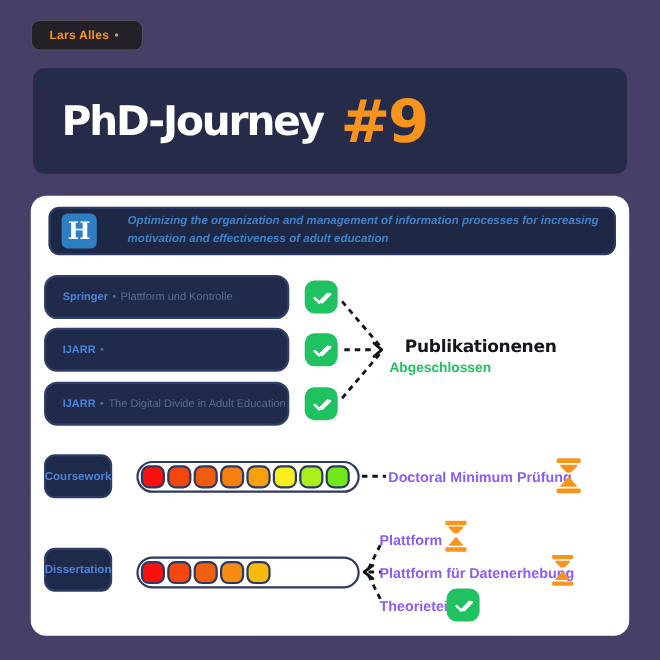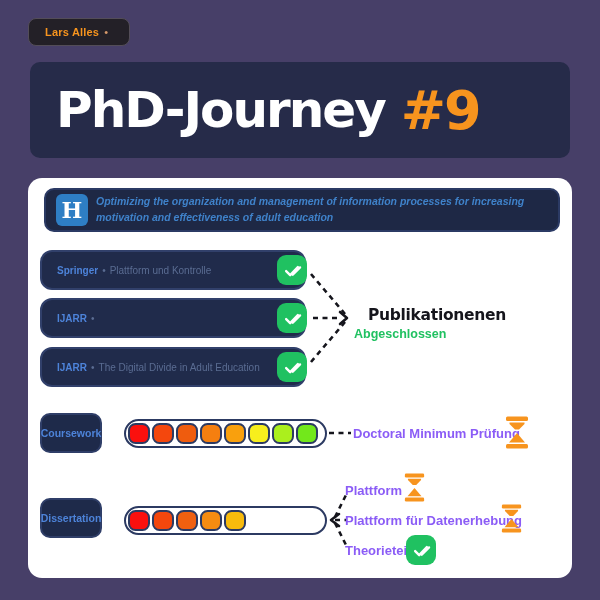--- a/index.html
+++ b/index.html
@@ -10,41 +10,41 @@
   .author-badge { position:absolute; left:28px; top:18px; height:28px; display:flex; align-items:center;
     padding:0 16px; background:#232027; border:1px solid #534d58; border-radius:8px;
     font-size:11px; letter-spacing:.2px; white-space:nowrap; }
   .author-badge .name { color:#f7941e; font-weight:bold; }
   .author-badge .sep  { color:#d79a6b; margin:0 5px; }
   .author-badge .tag  { color:#d79a6b; }
 
   
   .banner { position:absolute; left:30px; top:62px; width:540px; height:96px; background:#262b49;
     border-radius:10px; display:flex; align-items:center; padding-left:26px; }
-  .banner .t-main { font-family:"DejaVu Sans", sans-serif; font-weight:bold; font-size:50px;
+  .banner .t-main { font-family:"DejaVu Sans", sans-serif; font-weight:bold; font-size:37px;
     letter-spacing:-2px; color:#ffffff; }
   .banner .t-issue { font-family:"DejaVu Sans", sans-serif; font-weight:bold; font-size:54px;
     letter-spacing:-2px; color:#f7941e; margin-left:16px; }
 
   
   .card { position:absolute; left:28px; top:178px; width:544px; height:400px; background:#ffffff;
     border-radius:14px; }
 
   
   .paper-header { position:absolute; left:16px; top:10px; width:516px; height:44px;
     background:#1e2845; border:2px solid #2b3a64; border-radius:10px;
     display:flex; align-items:center; padding:0 10px; }
   .h-icon { width:32px; height:32px; background:#2e7ec4; border-radius:6px; flex:0 0 32px;
     display:flex; align-items:center; justify-content:center;
     font-family:"DejaVu Serif", serif; font-weight:bold; font-size:22px; color:#ffffff; }
-  .paper-title { margin-left:8px; font-style:italic; font-weight:bold; font-size:10.5px;
+  .paper-title { margin-left:28px; font-style:italic; font-weight:bold; font-size:10.5px;
     line-height:1.5; color:#3f82ca; max-width:462px; }
 
   
-  .pub-pill { position:absolute; left:12px; width:266px; height:40px; background:#202b4b;
+  .pub-pill { position:absolute; left:12px; width:223px; height:40px; background:#202b4b;
     border:2px solid #31406b; border-radius:12px; display:flex; align-items:center;
     padding-left:15px; font-size:10px; white-space:nowrap; overflow:hidden; }
   .pub-pill .src { color:#4d83d9; font-weight:bold; }
   .pub-pill .sep { color:#5a6c92; margin:0 4px; }
   .pub-pill .ttl { color:#5a6c92; }
 
   
   .check-badge { position:absolute; width:30px; height:30px; background:#20c161; border-radius:9px;
     display:flex; align-items:center; justify-content:center; }
 

